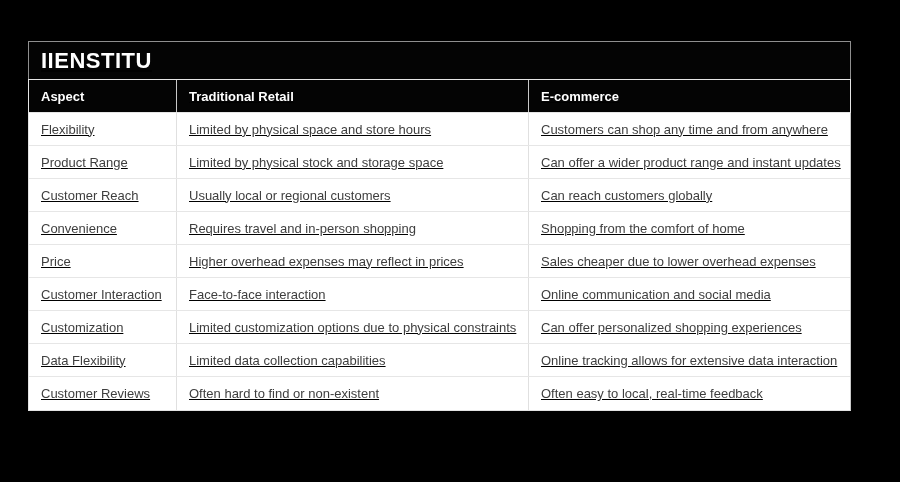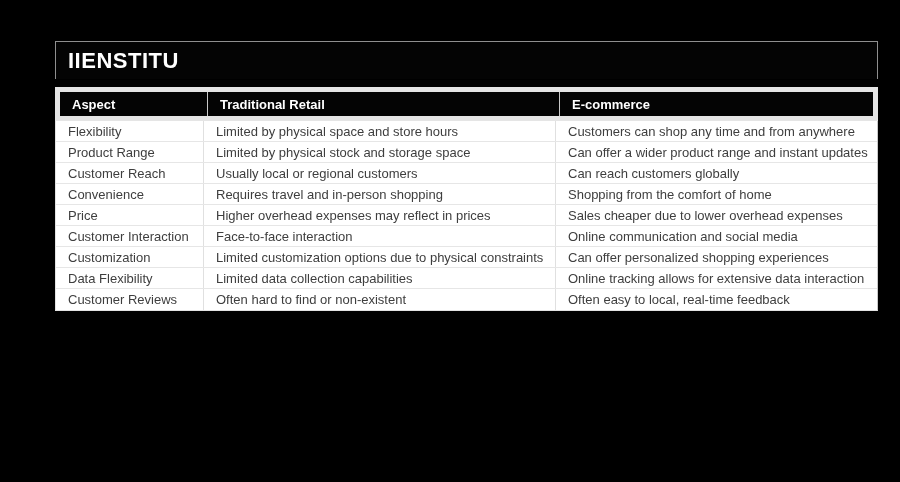--- a/index.html
+++ b/index.html
@@ -9,23 +9,24 @@
   body {
     width: 900px;
     height: 482px;
     background: #000000;
     position: relative;
     overflow: hidden;
     font-family: "Liberation Sans", "DejaVu Sans", sans-serif;
   }
   .frame {
     position: absolute;
-    left: 55px;
+    left: 28px;
     top: 41px;
     width: 823px;
+    text-decoration: underline;
   }
   
   .titlebar {
     box-sizing: border-box;
     background: #040404;
     border: 1px solid #8f8f8f;
     border-bottom: none;
     height: 38px;
     display: flex;
     align-items: center;
@@ -34,24 +35,23 @@
     font-weight: bold;
     font-size: 22px;
     letter-spacing: 0.5px;
   }
   
   .headrow {
     box-sizing: border-box;
     display: grid;
     grid-template-columns: 147px 352px 1fr;
     background: #040404;
-    border: 5px solid #e5e5e5;
+    border: 1px solid #e5e5e5;
     height: 34px;
     color: #ffffff;
-    margin-top: 8px;
   }
   .headrow .cell {
     display: flex;
     align-items: center;
     padding-left: 12px;
     font-size: 13px;
     font-weight: 700;
     border-left: 1px solid #c8c8c8;
     overflow: hidden;
     white-space: nowrap;
@@ -61,21 +61,21 @@
   .tbody {
     background: #ffffff;
     border-left: 1px solid #e3e3e3;
     border-right: 1px solid #c9c9c9;
     border-bottom: 1px solid #e3e3e3;
   }
   .row {
     box-sizing: border-box;
     display: grid;
     grid-template-columns: 147px 352px 1fr;
-    height: 21px;
+    height: 33px;
     border-bottom: 1px solid #e6e6e6;
   }
   .row:last-child { border-bottom: none; }
   .row .cell {
     display: flex;
     align-items: center;
     padding-left: 12px;
     font-size: 13px;
     color: #3e3e3e;
     border-left: 1px solid #e0e0e0;

